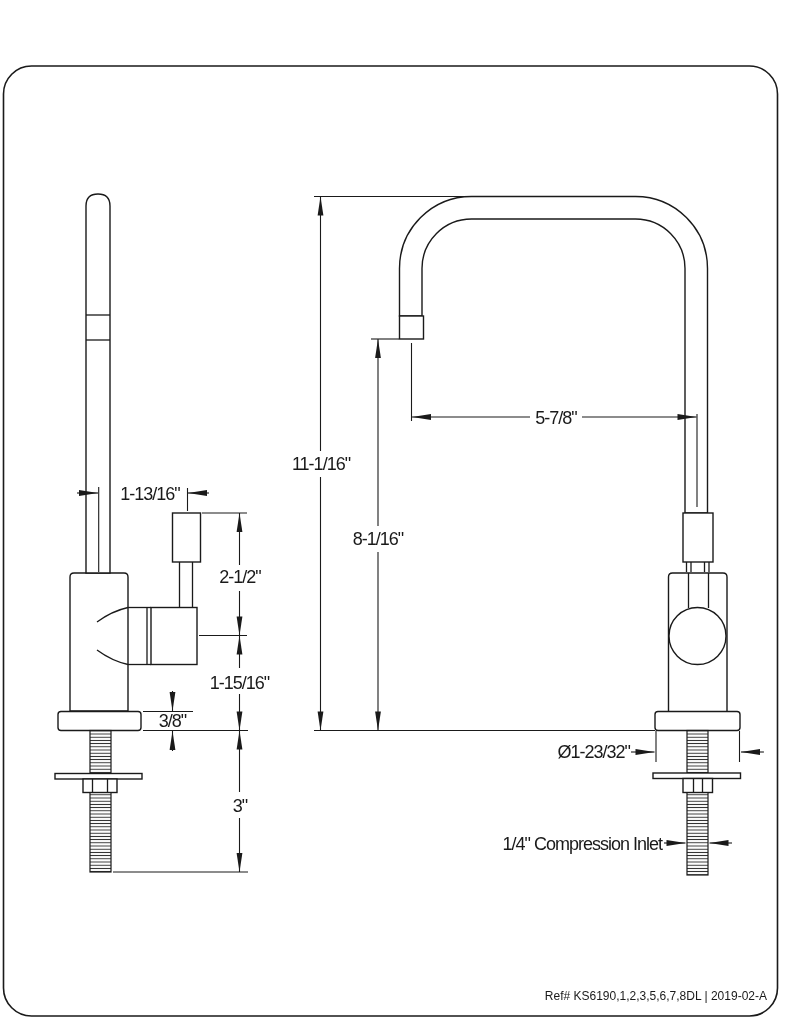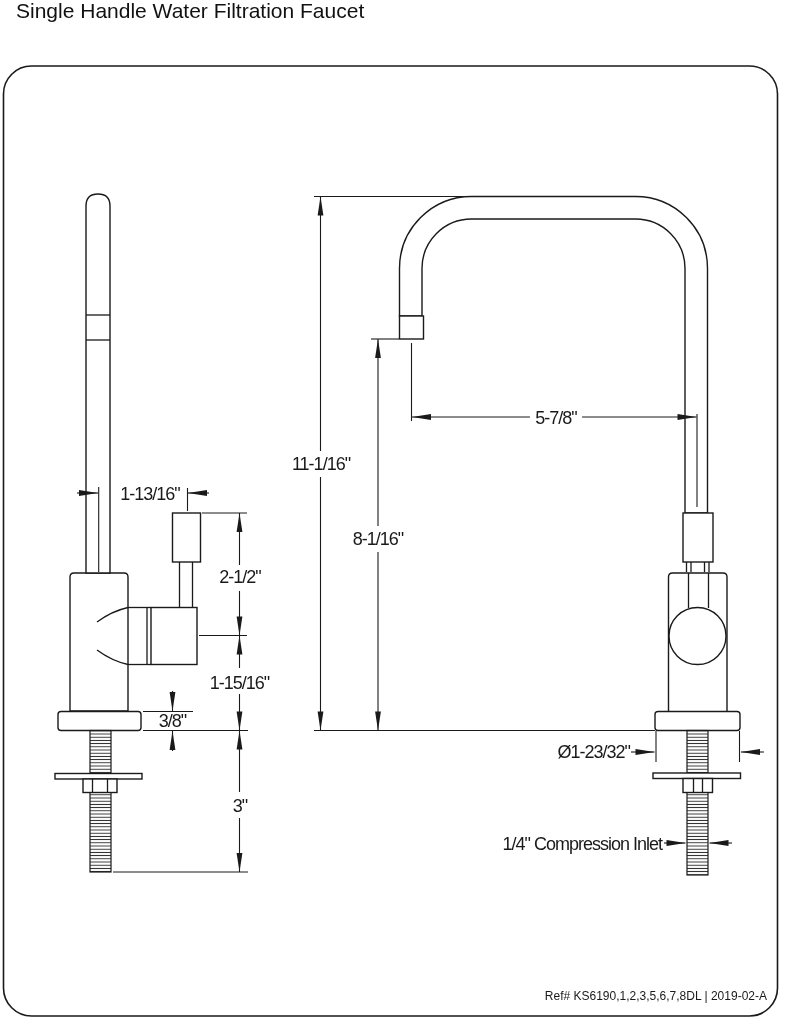--- a/index.html
+++ b/index.html
@@ -30,21 +30,20 @@
     font-family:"Liberation Sans", sans-serif; font-size:12px;
     fill:#1a1a1a; text-anchor:end; letter-spacing:0;
   }
 </style>
 </head>
 <body>
 
 <div class="page">
 
   <div class="titleblock">
-    <div class="subtitle">Single Handle Water Filtration Faucet</div>
   </div>
 
   <svg class="drawing" width="787" height="1024" viewBox="0 0 787 1024">
 
     <defs>
       <pattern id="threads" patternUnits="userSpaceOnUse" width="24" height="3.2">
         <line x1="0" y1="1.2" x2="24" y2="1.2" stroke="#1a1a1a" stroke-width="0.9"></line>
       </pattern>
       <marker id="arrE" markerUnits="userSpaceOnUse" markerWidth="22" markerHeight="9" refX="21" refY="4.5" orient="auto">
         <path d="M21,4.5 L2,1.6 L2,7.4 Z" fill="#1a1a1a"></path>

